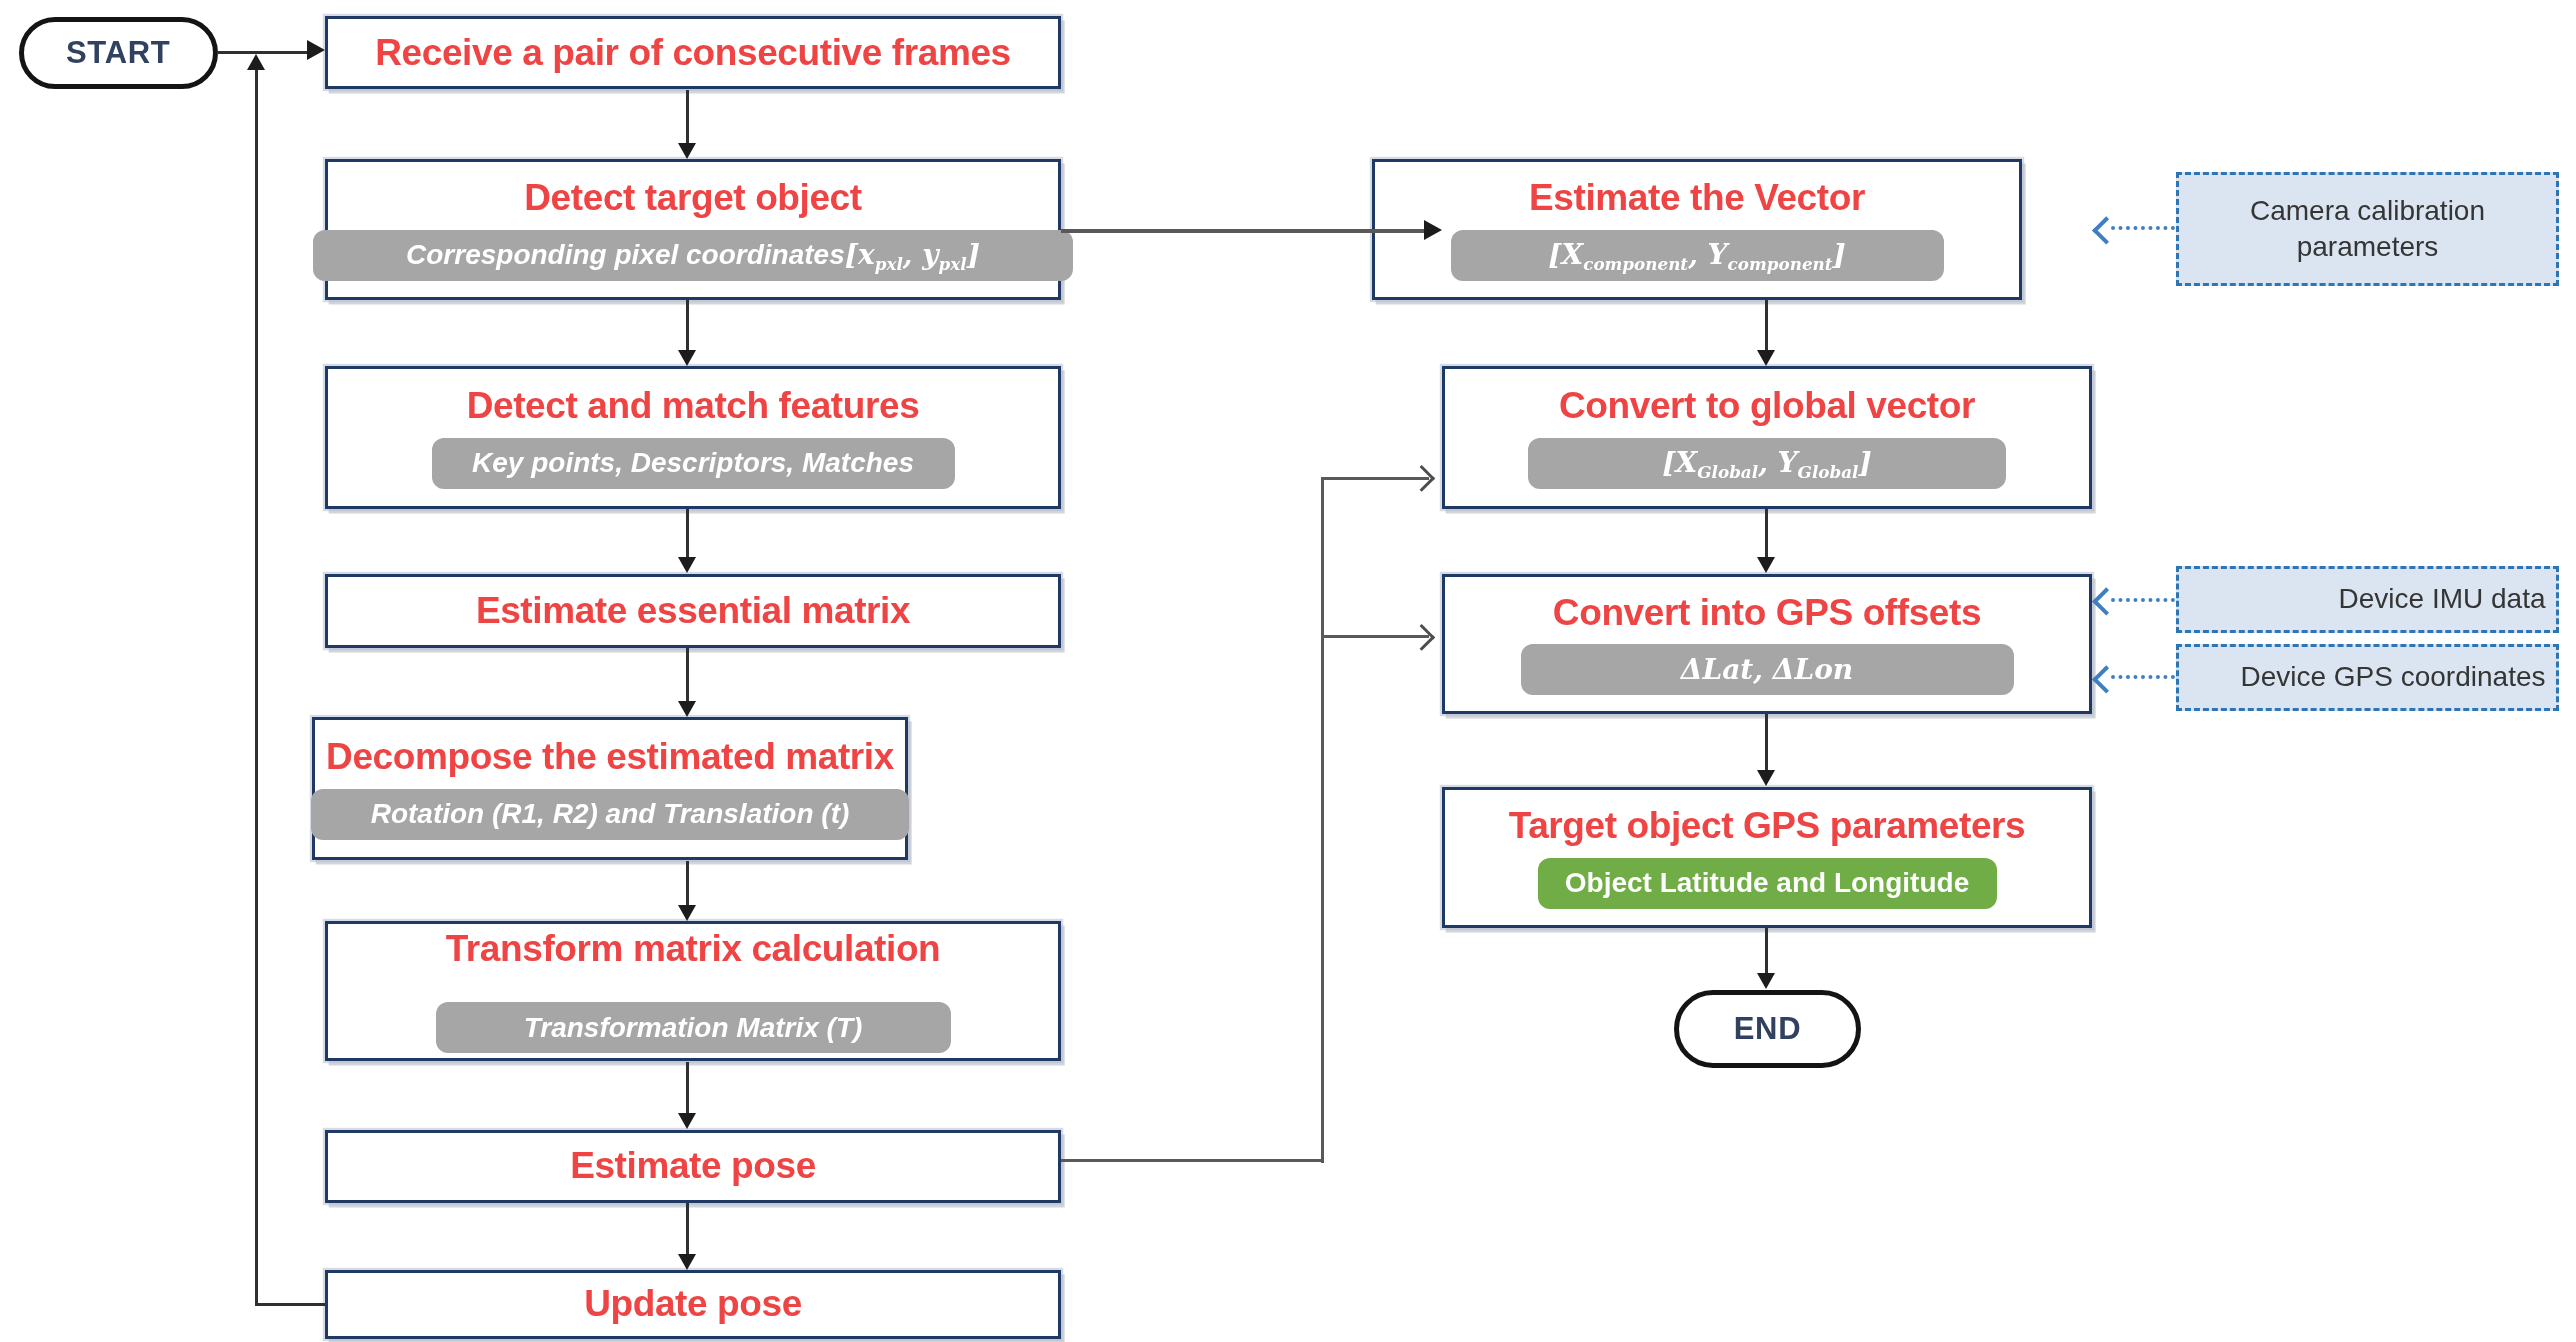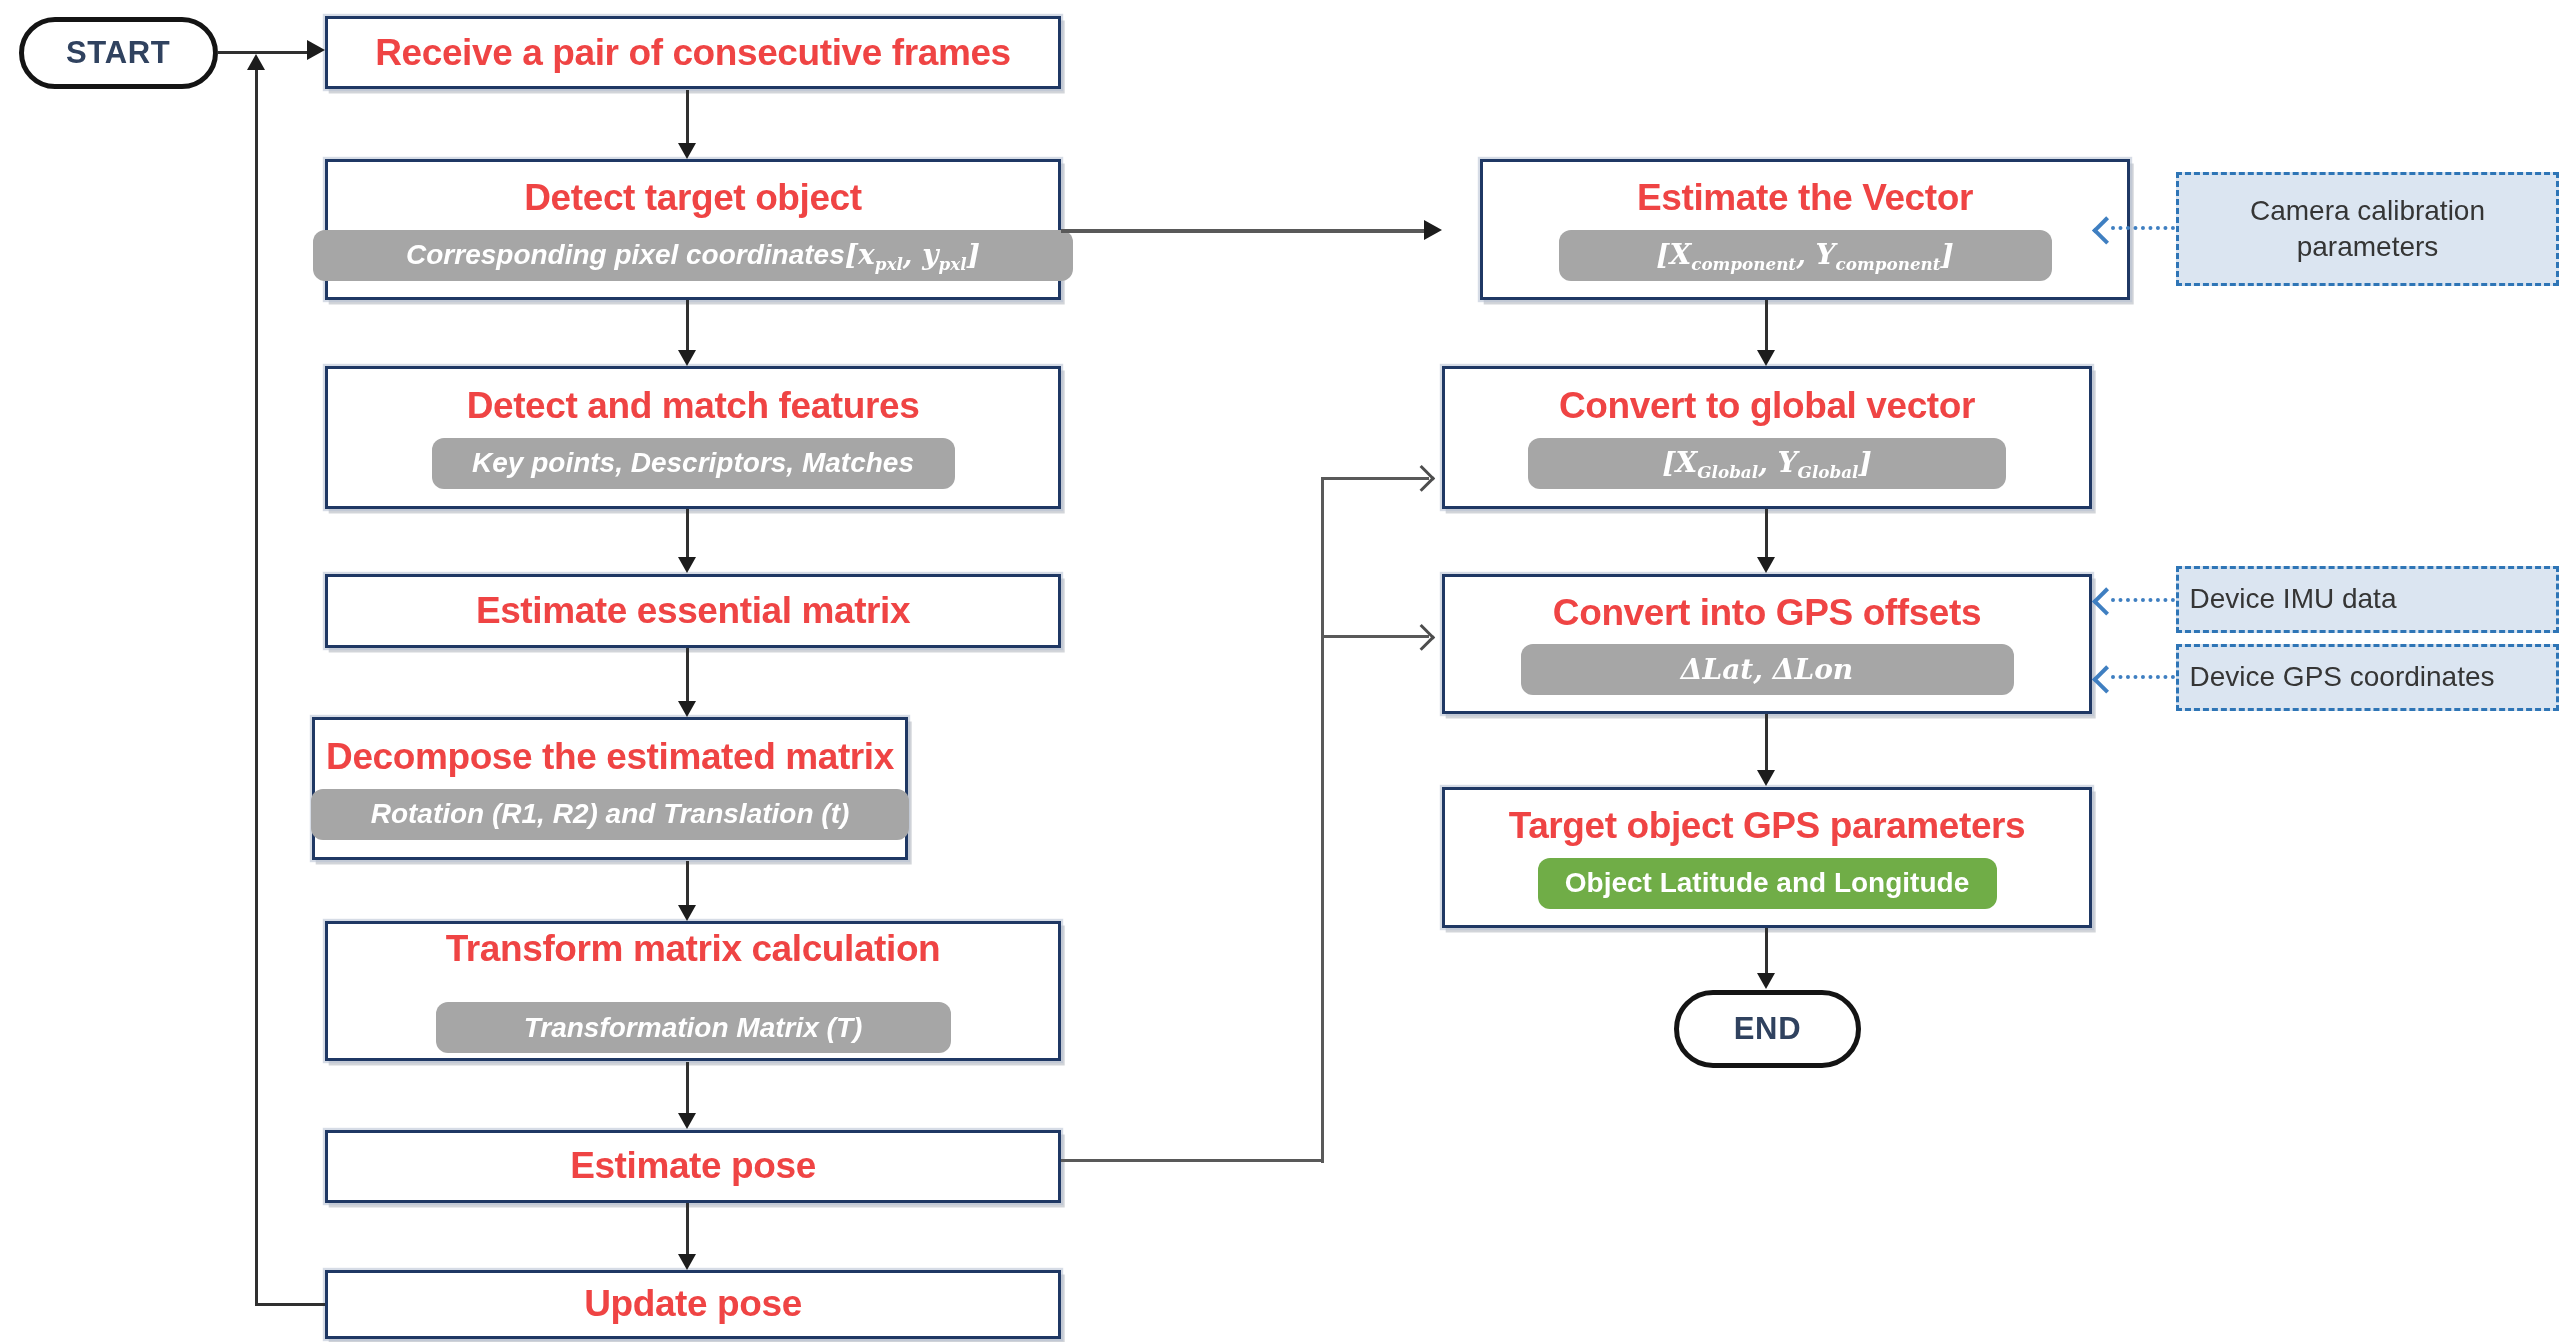--- a/index.html
+++ b/index.html
@@ -31,21 +31,21 @@
   
   .terminal{
     position:absolute;box-sizing:border-box;background:#ffffff;border:5.2px solid #141414;
     border-radius:52px;display:flex;align-items:center;justify-content:center;
     color:#30425f;font-size:31px;font-weight:700;letter-spacing:0.7px;
   }
   
   .note{
     position:absolute;box-sizing:border-box;background:#dbe5f1;
     border:3.7px dashed #2e75b6;
-    display:flex;align-items:center;justify-content:flex-start;text-align:center;
+    display:flex;align-items:center;justify-content:flex-end;text-align:center;
     color:#353535;font-size:28px;line-height:1.3;padding:3px 10.5px;
   }
   
   .hline,.vline{position:absolute;background:#303030;}
   .hline{height:3px;}
   .vline{width:3px;}
   .gray{background:#595959;}
   .dotline{position:absolute;height:0;border-top:4.5px dotted #3f7fc1;}
   .tri-down{position:absolute;width:0;height:0;border-left:9.7px solid transparent;border-right:9.7px solid transparent;border-top:16.4px solid #1c1c1c;}
   .tri-up{position:absolute;width:0;height:0;border-left:9.7px solid transparent;border-right:9.7px solid transparent;border-bottom:16.4px solid #1c1c1c;}
@@ -95,21 +95,21 @@
   </div>
 
   <div class="node" style="left:325px;top:1130px;width:736px;height:73px;">
     <div class="title">Estimate pose</div>
   </div>
 
   <div class="node" style="left:325px;top:1270px;width:736px;height:69px;">
     <div class="title">Update pose</div>
   </div>
 
-  <div class="node" style="left:1480px;top:159px;width:650px;height:141px;">
+  <div class="node" style="left:1372px;top:159px;width:650px;height:141px;">
     <div class="title">Estimate the Vector</div>
     <div class="pill" style="width:493px;">
         <var>[X<sub>component</sub>, Y<sub>component</sub>]</var>
       </div>
   </div>
 
   <div class="node" style="left:1442px;top:366px;width:650px;height:143px;">
     <div class="title">Convert to global vector</div>
     <div class="pill" style="width:478px;">
         <var>[X<sub>Global</sub>, Y<sub>Global</sub>]</var>

